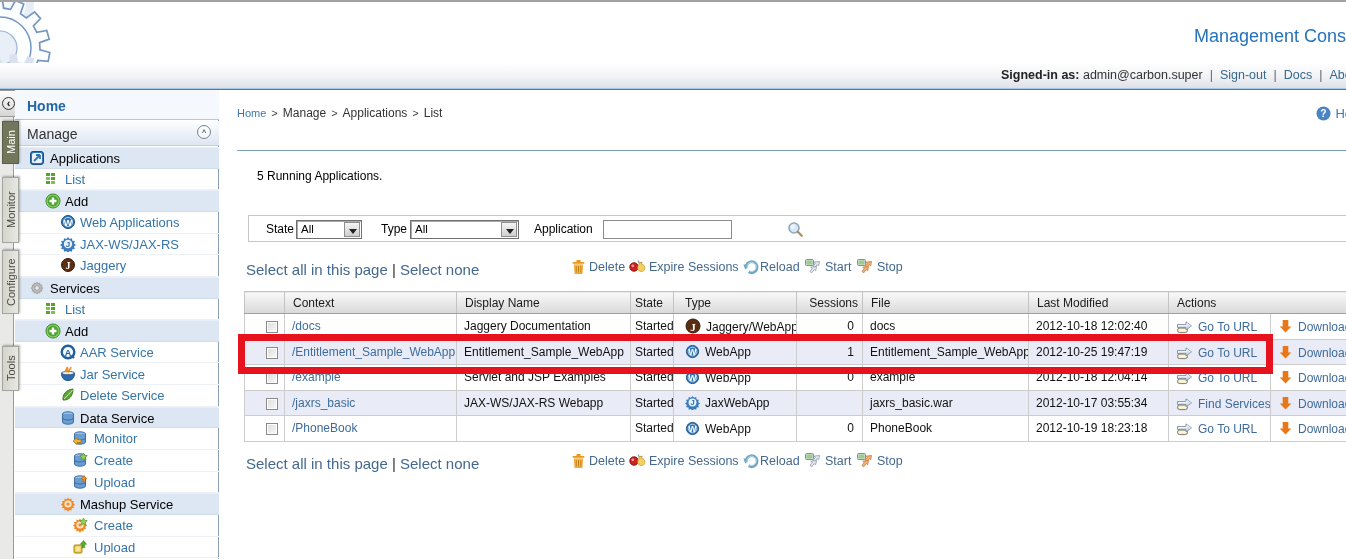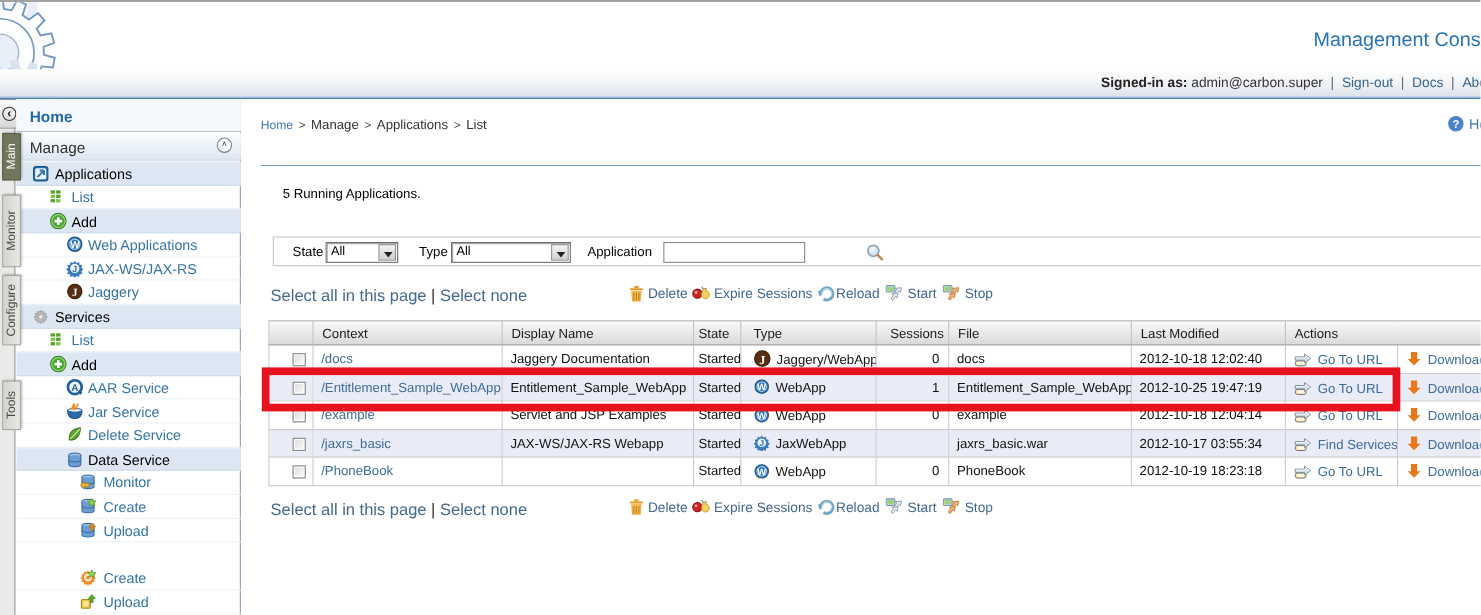--- a/index.html
+++ b/index.html
@@ -267,20 +267,28 @@
         <span class="txt" style="left:79px">Create</span>
       </div>
     <div class="mrow leaf" style="top:381.75px">
         <svg style="left:57px" viewBox="0 0 16 16">
           <ellipse cx="8" cy="4" rx="5.5" ry="2.2" fill="#9cc0e2" stroke="#3a6ea5"></ellipse>
           <path d="M2.5 4 v8 c0 1.2 2.5 2.2 5.5 2.2 s5.5-1 5.5-2.2 v-8" fill="#6b9dd0" stroke="#3a6ea5"></path>
           <path d="M2.5 7.8 c0 1.2 2.5 2.2 5.5 2.2 s5.5-1 5.5-2.2" fill="none" stroke="#3a6ea5"></path>
           <path d="M12 1.5 l3 3.5 h-1.8 v3 h-2.4 v-3 H9 z" fill="#ef8b1f" stroke="#b05e08" stroke-width=".5"></path>
         </svg>
         <span class="txt" style="left:79px">Upload</span>
+      </div>
+    <div class="mrow parent" style="top:403.40px">
+        <svg style="left:45px" viewBox="0 0 16 16">
+          <path d="M8 1.5 l1.3 1.8 2.2-.7 .2 2.3 2.3.2-.7 2.2 1.8 1.3-1.8 1.3 .7 2.2-2.3.2-.2 2.3-2.2-.7-1.3 1.8-1.3-1.8-2.2.7-.2-2.3-2.3-.2 .7-2.2-1.8-1.3 1.8-1.3-.7-2.2 2.3-.2 .2-2.3 2.2.7z" fill="#ef8b2a"></path>
+          <circle cx="8" cy="8" r="3.6" fill="#fbe3c8"></circle>
+          <circle cx="8" cy="8" r="1.6" fill="#ef8b2a"></circle>
+        </svg>
+        <span class="txt" style="left:65px">Mashup Service</span>
       </div>
     <div class="mrow leaf" style="top:425.05px">
         <svg style="left:57px" viewBox="0 0 16 16">
           <path d="M8 1.5 l1.3 1.8 2.2-.7 .2 2.3 2.3.2-.7 2.2 1.8 1.3-1.8 1.3 .7 2.2-2.3.2-.2 2.3-2.2-.7-1.3 1.8-1.3-1.8-2.2.7-.2-2.3-2.3-.2 .7-2.2-1.8-1.3 1.8-1.3-.7-2.2 2.3-.2 .2-2.3 2.2.7z" fill="#ef8b2a"></path>
           <circle cx="8" cy="8" r="3.6" fill="#fbe3c8"></circle>
           <circle cx="8" cy="8" r="1.6" fill="#ef8b2a"></circle>
           <path d="M11.5 1 l1.2 2.3 2.6.3 -1.9 1.8 .5 2.6 -2.4-1.3 -2.3 1.3 .4-2.6 -1.9-1.8 2.6-.3z" fill="#8fd44e" stroke="#4f8f1f" stroke-width=".6"></path>
         </svg>
         <span class="txt" style="left:79px">Create</span>
       </div>

